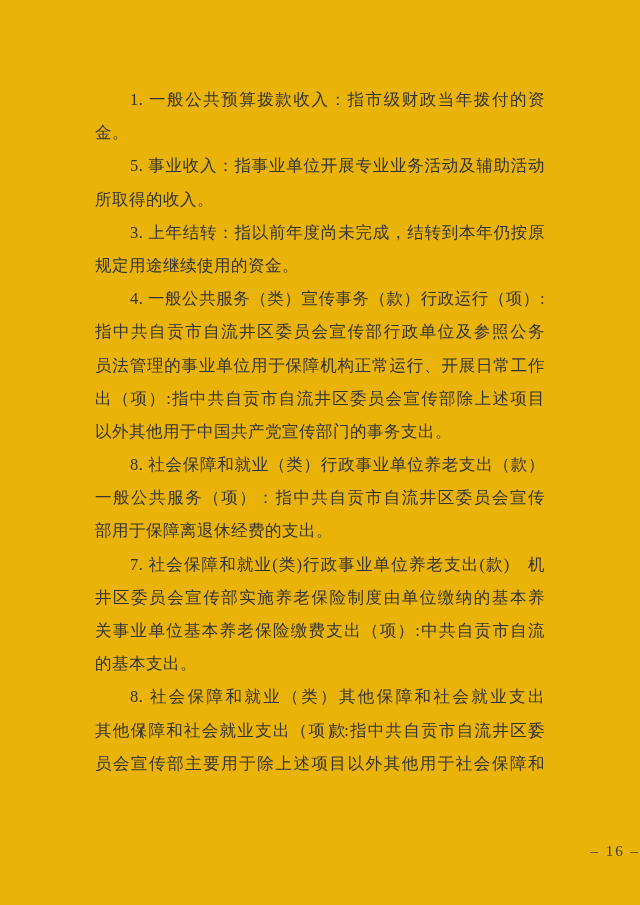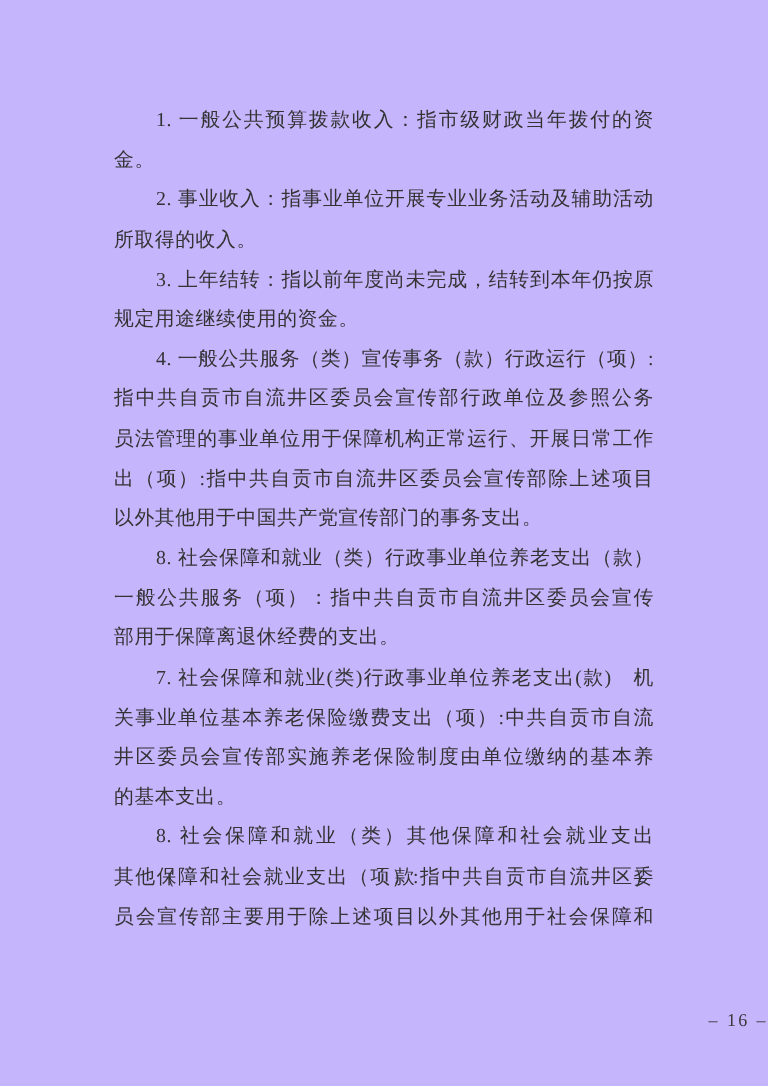--- a/index.html
+++ b/index.html
@@ -4,21 +4,21 @@
 <style>
   html, body {
     margin: 0;
     padding: 0;
     background: #ffffff;
   }
   .page {
     position: relative;
     width: 640px;
     height: 905px;
-    background: #c4b5fd;
+    background: #eab308;
     font-family: "Liberation Serif", "DejaVu Serif", serif;
     color: #333333;
     overflow: hidden;
   }
   .text-block {
     position: absolute;
     left: 95px;
     top: 83px;
     width: 450px;
   }
@@ -50,34 +50,34 @@
     letter-spacing: 2px;
   }
 </style>
 </head>
 <body>
 
 <div class="page">
   <div class="text-block">
     <div class="ln ind">1. 一般公共预算拨款收入：指市级财政当年拨付的资</div>
     <div class="ln end">金。</div>
-    <div class="ln ind">2. 事业收入：指事业单位开展专业业务活动及辅助活动</div>
+    <div class="ln ind">5. 事业收入：指事业单位开展专业业务活动及辅助活动</div>
     <div class="ln end">所取得的收入。</div>
     <div class="ln ind">3. 上年结转：指以前年度尚未完成，结转到本年仍按原</div>
     <div class="ln end">规定用途继续使用的资金。</div>
     <div class="ln ind">4. 一般公共服务（类）宣传事务（款）行政运行（项）:</div>
     <div class="ln">指中共自贡市自流井区委员会宣传部行政单位及参照公务</div>
     <div class="ln">员法管理的事业单位用于保障机构正常运行、开展日常工作</div>
     <div class="ln">出（项）:指中共自贡市自流井区委员会宣传部除上述项目</div>
     <div class="ln end">以外其他用于中国共产党宣传部门的事务支出。</div>
     <div class="ln ind">8. 社会保障和就业（类）行政事业单位养老支出（款）</div>
     <div class="ln">一般公共服务（项）：指中共自贡市自流井区委员会宣传</div>
     <div class="ln end">部用于保障离退休经费的支出。</div>
     <div class="ln ind">7. 社会保障和就业(类)行政事业单位养老支出(款)　机</div>
+    <div class="ln">井区委员会宣传部实施养老保险制度由单位缴纳的基本养</div>
     <div class="ln">关事业单位基本养老保险缴费支出（项）:中共自贡市自流</div>
-    <div class="ln">井区委员会宣传部实施养老保险制度由单位缴纳的基本养</div>
     <div class="ln end">的基本支出。</div>
     <div class="ln ind">8. 社会保障和就业（类）其他保障和社会就业支出（款）</div>
     <div class="ln">其他保障和社会就业支出（项）:指中共自贡市自流井区委</div>
     <div class="ln">员会宣传部主要用于除上述项目以外其他用于社会保障和</div>
   </div>
   <div class="page-number">– 16 –</div>
 </div>
 
 </body></html>

